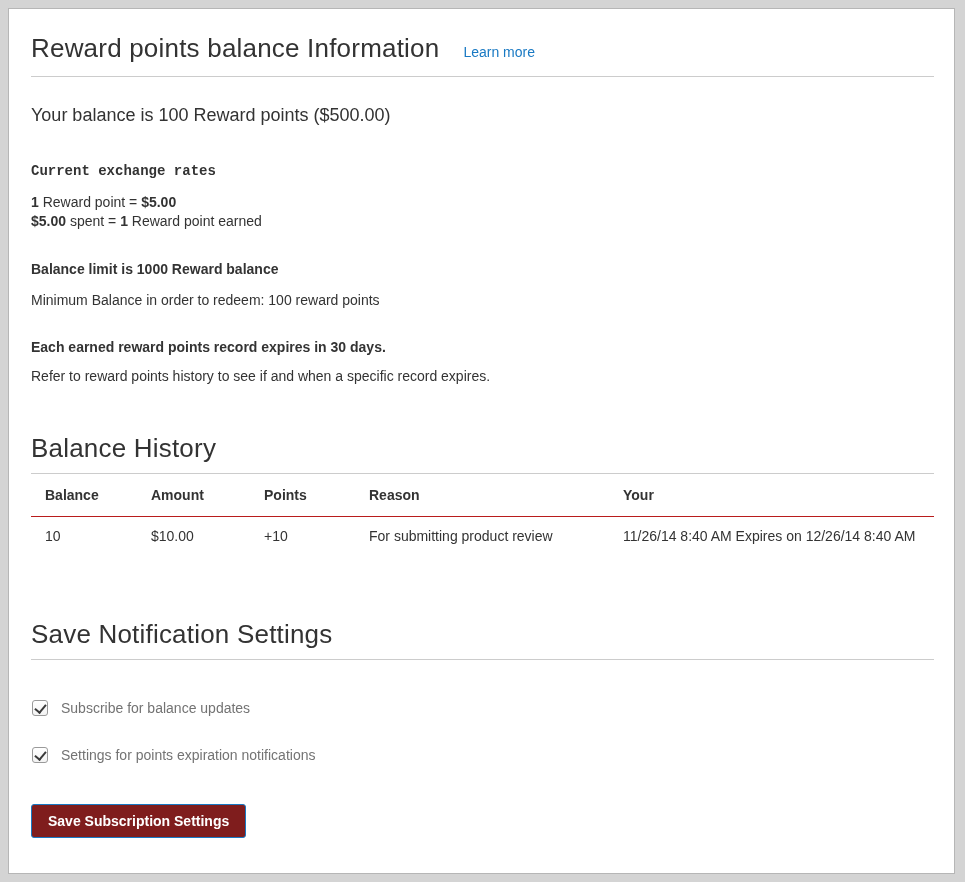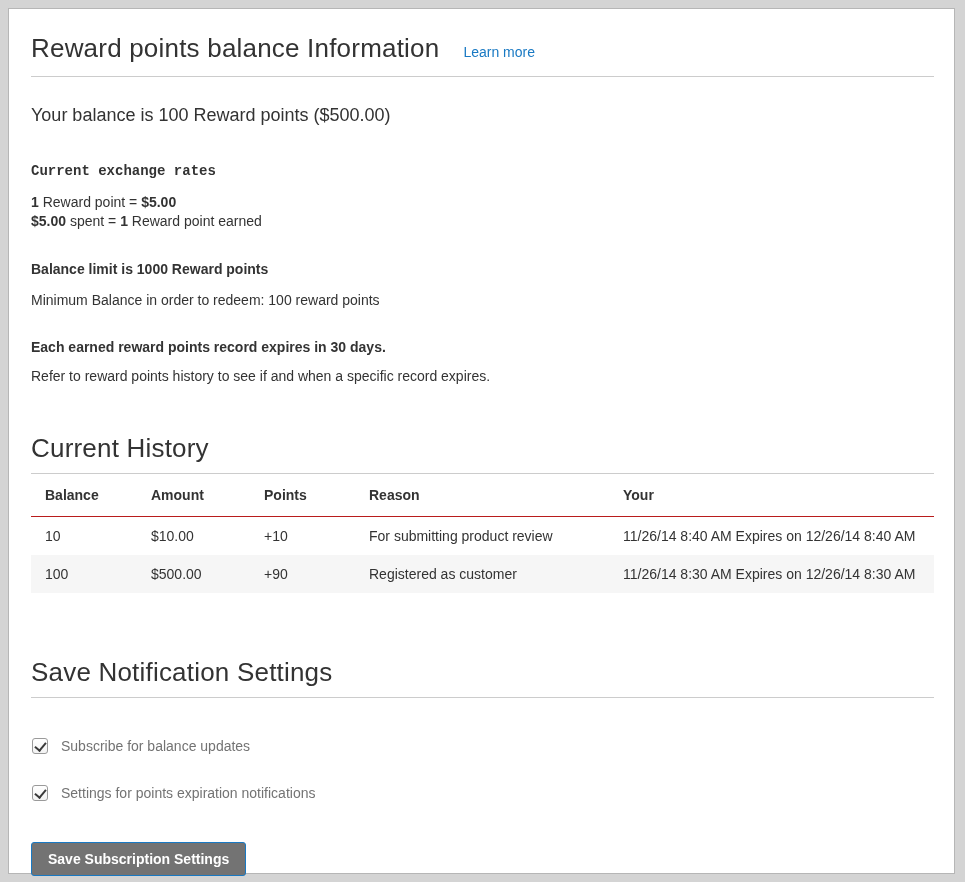--- a/index.html
+++ b/index.html
@@ -124,21 +124,21 @@
     width: 5px; height: 9px;
     border: solid #3a3a3a;
     border-width: 0 2px 2px 0;
     transform: rotate(40deg);
   }
   .option-label { font-size: 14px; color: #737373; }
   
   .save-button {
     margin-top: 41px;
     display: inline-block;
-    background: #737373;
+    background: #7f1d1d;
     border: 1px solid #1979c3;
     border-radius: 3px;
     color: #ffffff;
     font-family: "Liberation Sans", "DejaVu Sans", sans-serif;
     font-size: 14px;
     font-weight: bold;
     padding: 8px 16px;
     cursor: pointer;
   }
 </style>
@@ -154,27 +154,27 @@
   <hr class="rule">
 
   <div class="balance-summary">Your balance is 100 Reward points ($500.00)</div>
 
   <div class="exchange-heading">Current exchange rates</div>
   <div class="exchange-lines">
     <div><span class="bold">1</span><span> Reward point = </span><span class="bold">$5.00</span></div>
     <div><span class="bold">$5.00</span><span> spent = </span><span class="bold">1</span><span> Reward point earned</span></div>
   </div>
 
-  <div class="limit-line">Balance limit is 1000 Reward points</div>
+  <div class="limit-line">Balance limit is 1000 Reward balance</div>
   <div class="minimum-line">Minimum Balance in order to redeem: 100 reward points</div>
   <div class="expiry-line">Each earned reward points record expires in 30 days.</div>
   <div class="refer-line">Refer to reward points history to see if and when a specific record expires.</div>
 
   <div class="history-block">
-    <h2 class="section-title">Current History</h2>
+    <h2 class="section-title">Balance History</h2>
     <hr class="rule">
     <table class="history-table">
       <colgroup>
         <col class="col-balance">
           <col class="col-amount">
           <col class="col-points">
           <col class="col-reason">
           <col>
       </colgroup>
       <thead>
@@ -187,27 +187,20 @@
         </tr>
       </thead>
       <tbody>
         <tr>
           <td>10</td>
           <td>$10.00</td>
           <td>+10</td>
           <td>For submitting product review</td>
           <td>11/26/14 8:40 AM Expires on 12/26/14 8:40 AM</td>
         </tr>
-        <tr class="stripe">
-          <td>100</td>
-          <td>$500.00</td>
-          <td>+90</td>
-          <td>Registered as customer</td>
-          <td>11/26/14 8:30 AM Expires on 12/26/14 8:30 AM</td>
-        </tr>
       </tbody>
     </table>
   </div>
 
   <div class="email-block">
     <h2 class="section-title">Save Notification Settings</h2>
     <hr class="rule">
 
     <div class="option-row">
       <input type="checkbox" checked="checked" style="">

